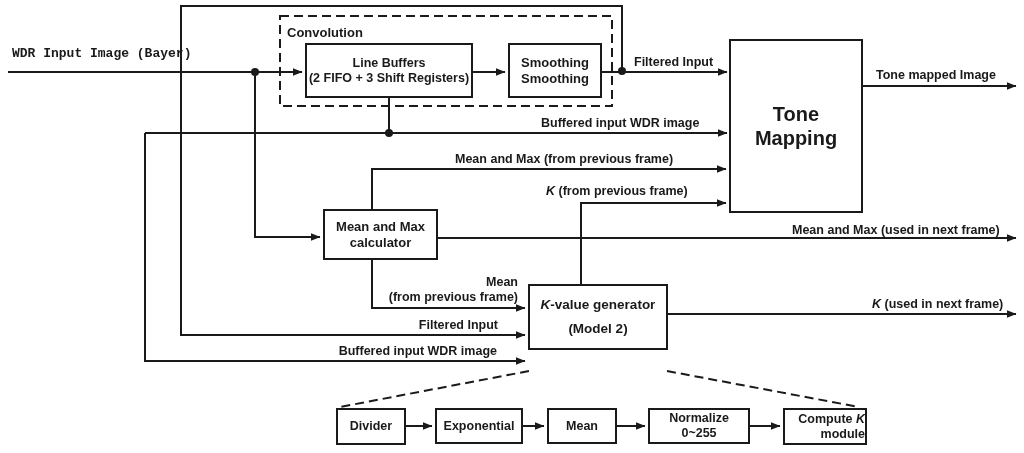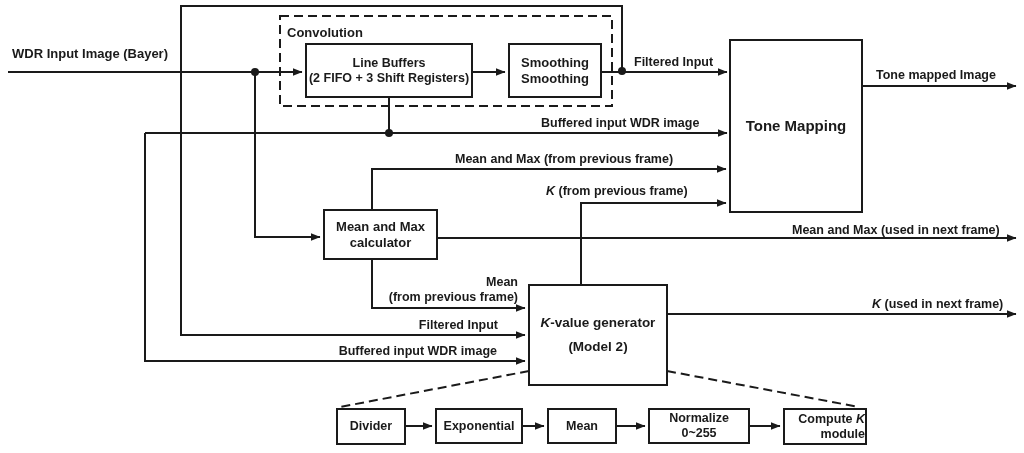--- a/index.html
+++ b/index.html
@@ -18,21 +18,21 @@
     display:flex; flex-direction:column; align-items:center; justify-content:center;
     text-align:center; font-weight:bold; font-size:13px; line-height:1.22;
   }
   .box.small { font-size:12.5px; line-height:1.18; }
   .lbl {
     position:absolute; font-weight:bold; font-size:12.5px; line-height:1.18;
     white-space:nowrap;
   }
   .lbl.right { text-align:right; }
   .it { font-style:italic; }
-  #tone-mapping-box { font-size:15px; }
+  #tone-mapping-box { font-size:20px; }
 </style>
 </head>
 <body>
 
 <div id="stage">
 
   <svg id="wires" viewBox="0 0 1024 453">
     <defs>
       <marker id="arw" markerUnits="userSpaceOnUse" markerWidth="12" markerHeight="10" refX="9.5" refY="4" orient="auto">
         <path d="M0,0 L10,4 L0,8 Z"></path>
@@ -81,21 +81,21 @@
 
   <div class="box" id="tone-mapping-box" style="left:729px; top:39px; width:134px; height:174px;">
     <div>Tone Mapping</div>
   </div>
 
   <div class="box" style="left:323px; top:209px; width:115px; height:51px;">
     <div>Mean and Max</div>
     <div>calculator</div>
   </div>
 
-  <div class="box" style="left:528px; top:284px; width:140px; height:102px; font-size:13.5px;gap:8px;">
+  <div class="box" style="left:528px; top:284px; width:140px; height:66px; font-size:13.5px;gap:8px;">
     <div><span class="it">K</span><span>-value generator</span></div>
     <div>(Model 2)</div>
   </div>
 
   <div class="box small" style="left:336px; top:408px; width:70px; height:37px;">
     <div>Divider</div>
   </div>
 
   <div class="box small" style="left:435px; top:408px; width:88px; height:36px;">
     <div>Exponential</div>
@@ -108,21 +108,21 @@
   <div class="box small" style="left:648px; top:408px; width:102px; height:36px;">
     <div>Normalize</div>
     <div>0~255</div>
   </div>
 
   <div class="box small" style="left:783px; top:408px; width:84px; height:37px;align-items:flex-end;">
     <div><span>Compute </span><span class="it">K</span></div>
     <div>module</div>
   </div>
 
-  <div class="lbl" style="left:12px; top:46px; font-size:13px;">WDR Input Image (Bayer)</div>
+  <div class="lbl" style="left:12px; top:46px; font-size:13px;font-family:Liberation Mono, monospace;">WDR Input Image (Bayer)</div>
 
   <div class="lbl" style="left:287px; top:17px; font-size:13px;margin-top:8px;">Convolution</div>
 
   <div class="lbl" style="left:634px; top:55px;">Filtered Input</div>
 
   <div class="lbl" style="left:876px; top:68px;">Tone mapped Image</div>
 
   <div class="lbl" style="left:541px; top:116px;">Buffered input WDR image</div>
 
   <div class="lbl" style="left:455px; top:152px;">Mean and Max (from previous frame)</div>

